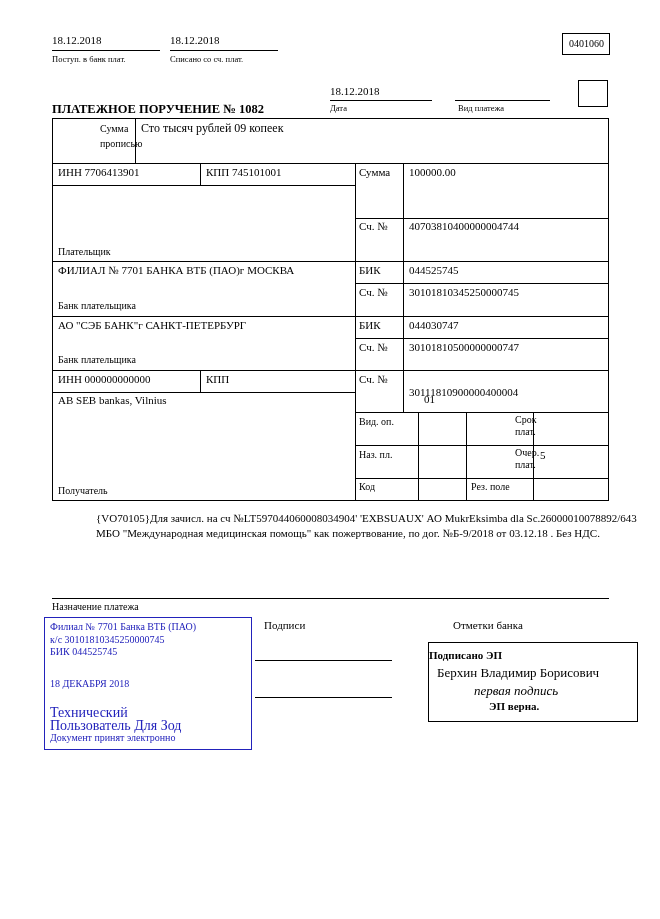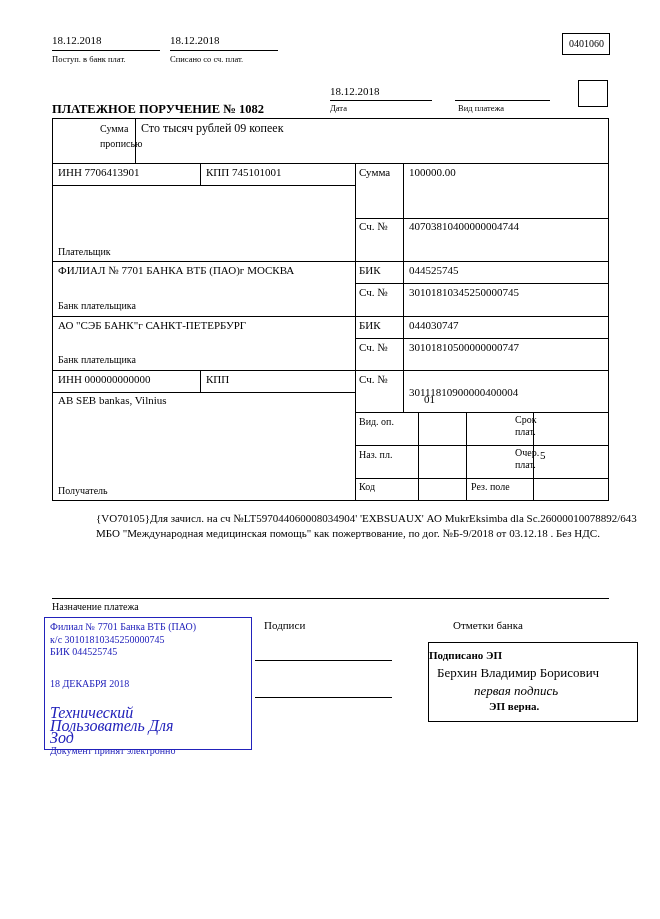--- a/index.html
+++ b/index.html
@@ -20,21 +20,21 @@
   .t11{ font-size:11px; }
   .t12{ font-size:12px; }
   .t125{ font-size:12.5px; }
   .b{ font-weight:bold;margin-top:18px; }
   .i{ font-style:italic; }
   .stampbox{
     position:absolute; border:1px solid var(--stamp); color:var(--stamp);
     padding:3px 5px;
   }
   .sline{ white-space:nowrap; line-height:12.5px; font-size:10px; }
-  .swrap{ white-space:normal; line-height:12.5px; font-size:16px;font-style:italic; }
+  .swrap{ white-space:normal; line-height:12.5px; font-size:14px; }
   .marksbox{ position:absolute; border:1px solid #000; }
 </style>
 </head>
 <body>
 
 <div class="page">
 
   <div class="abs t11" style="left:52px;top:34px">18.12.2018</div>
   <div class="hline" style="left:52px;top:50px;width:108px"></div>
   <div class="abs t8" style="left:52px;top:54px">Поступ. в банк плат.</div>

